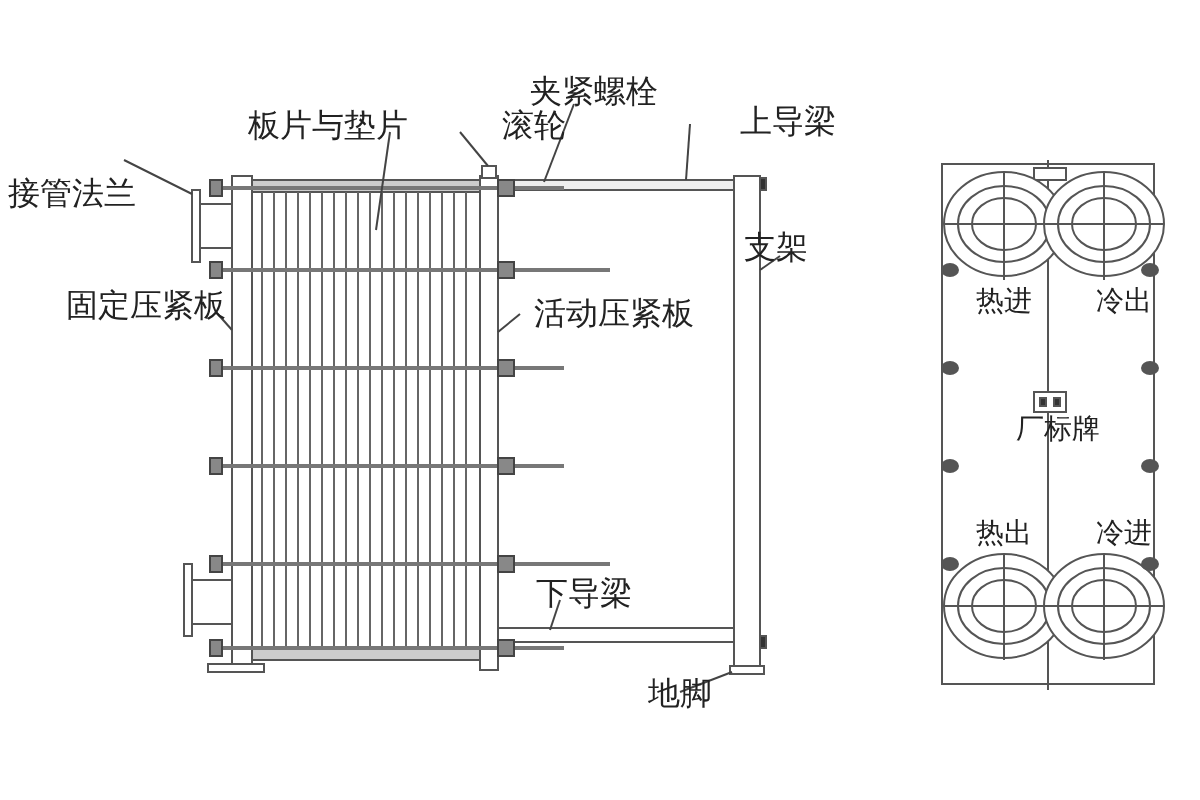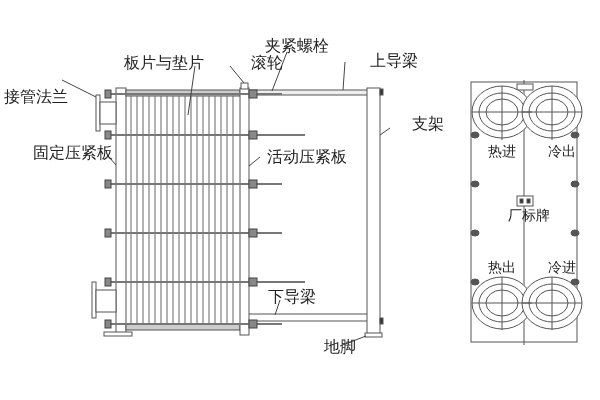--- a/index.html
+++ b/index.html
@@ -150,21 +150,21 @@
         <rect x="527" y="199" width="3" height="4" fill="#333"></rect>
       </g>
     </g>
   </svg>
 
   <span class="label" style="left:4px;top:66px;margin-top:24px;">接管法兰</span>
   <span class="label" style="left:124px;top:56px;">板片与垫片</span>
   <span class="label" style="left:207px;top:56px;margin-left:44px;">滚轮</span>
   <span class="label" style="left:265px;top:39px;">夹紧螺栓</span>
   <span class="label" style="left:370px;top:54px;">上导梁</span>
-  <span class="label" style="left:412px;top:117px;">支架</span>
+  <span class="label" style="left:372px;top:117px;">支架</span>
   <span class="label" style="left:33px;top:146px;text-align:center;">固定压紧板</span>
   <span class="label" style="left:267px;top:150px;">活动压紧板</span>
   <span class="label" style="left:268px;top:290px;">下导梁</span>
   <span class="label" style="left:324px;top:340px;">地脚</span>
 
   <span class="label big" style="left:488px;top:144px;">热进</span>
   <span class="label big" style="left:548px;top:144px;">冷出</span>
   <span class="label big" style="left:508px;top:208px;">厂标牌</span>
   <span class="label big" style="left:488px;top:260px;">热出</span>
   <span class="label big" style="left:548px;top:260px;">冷进</span>

